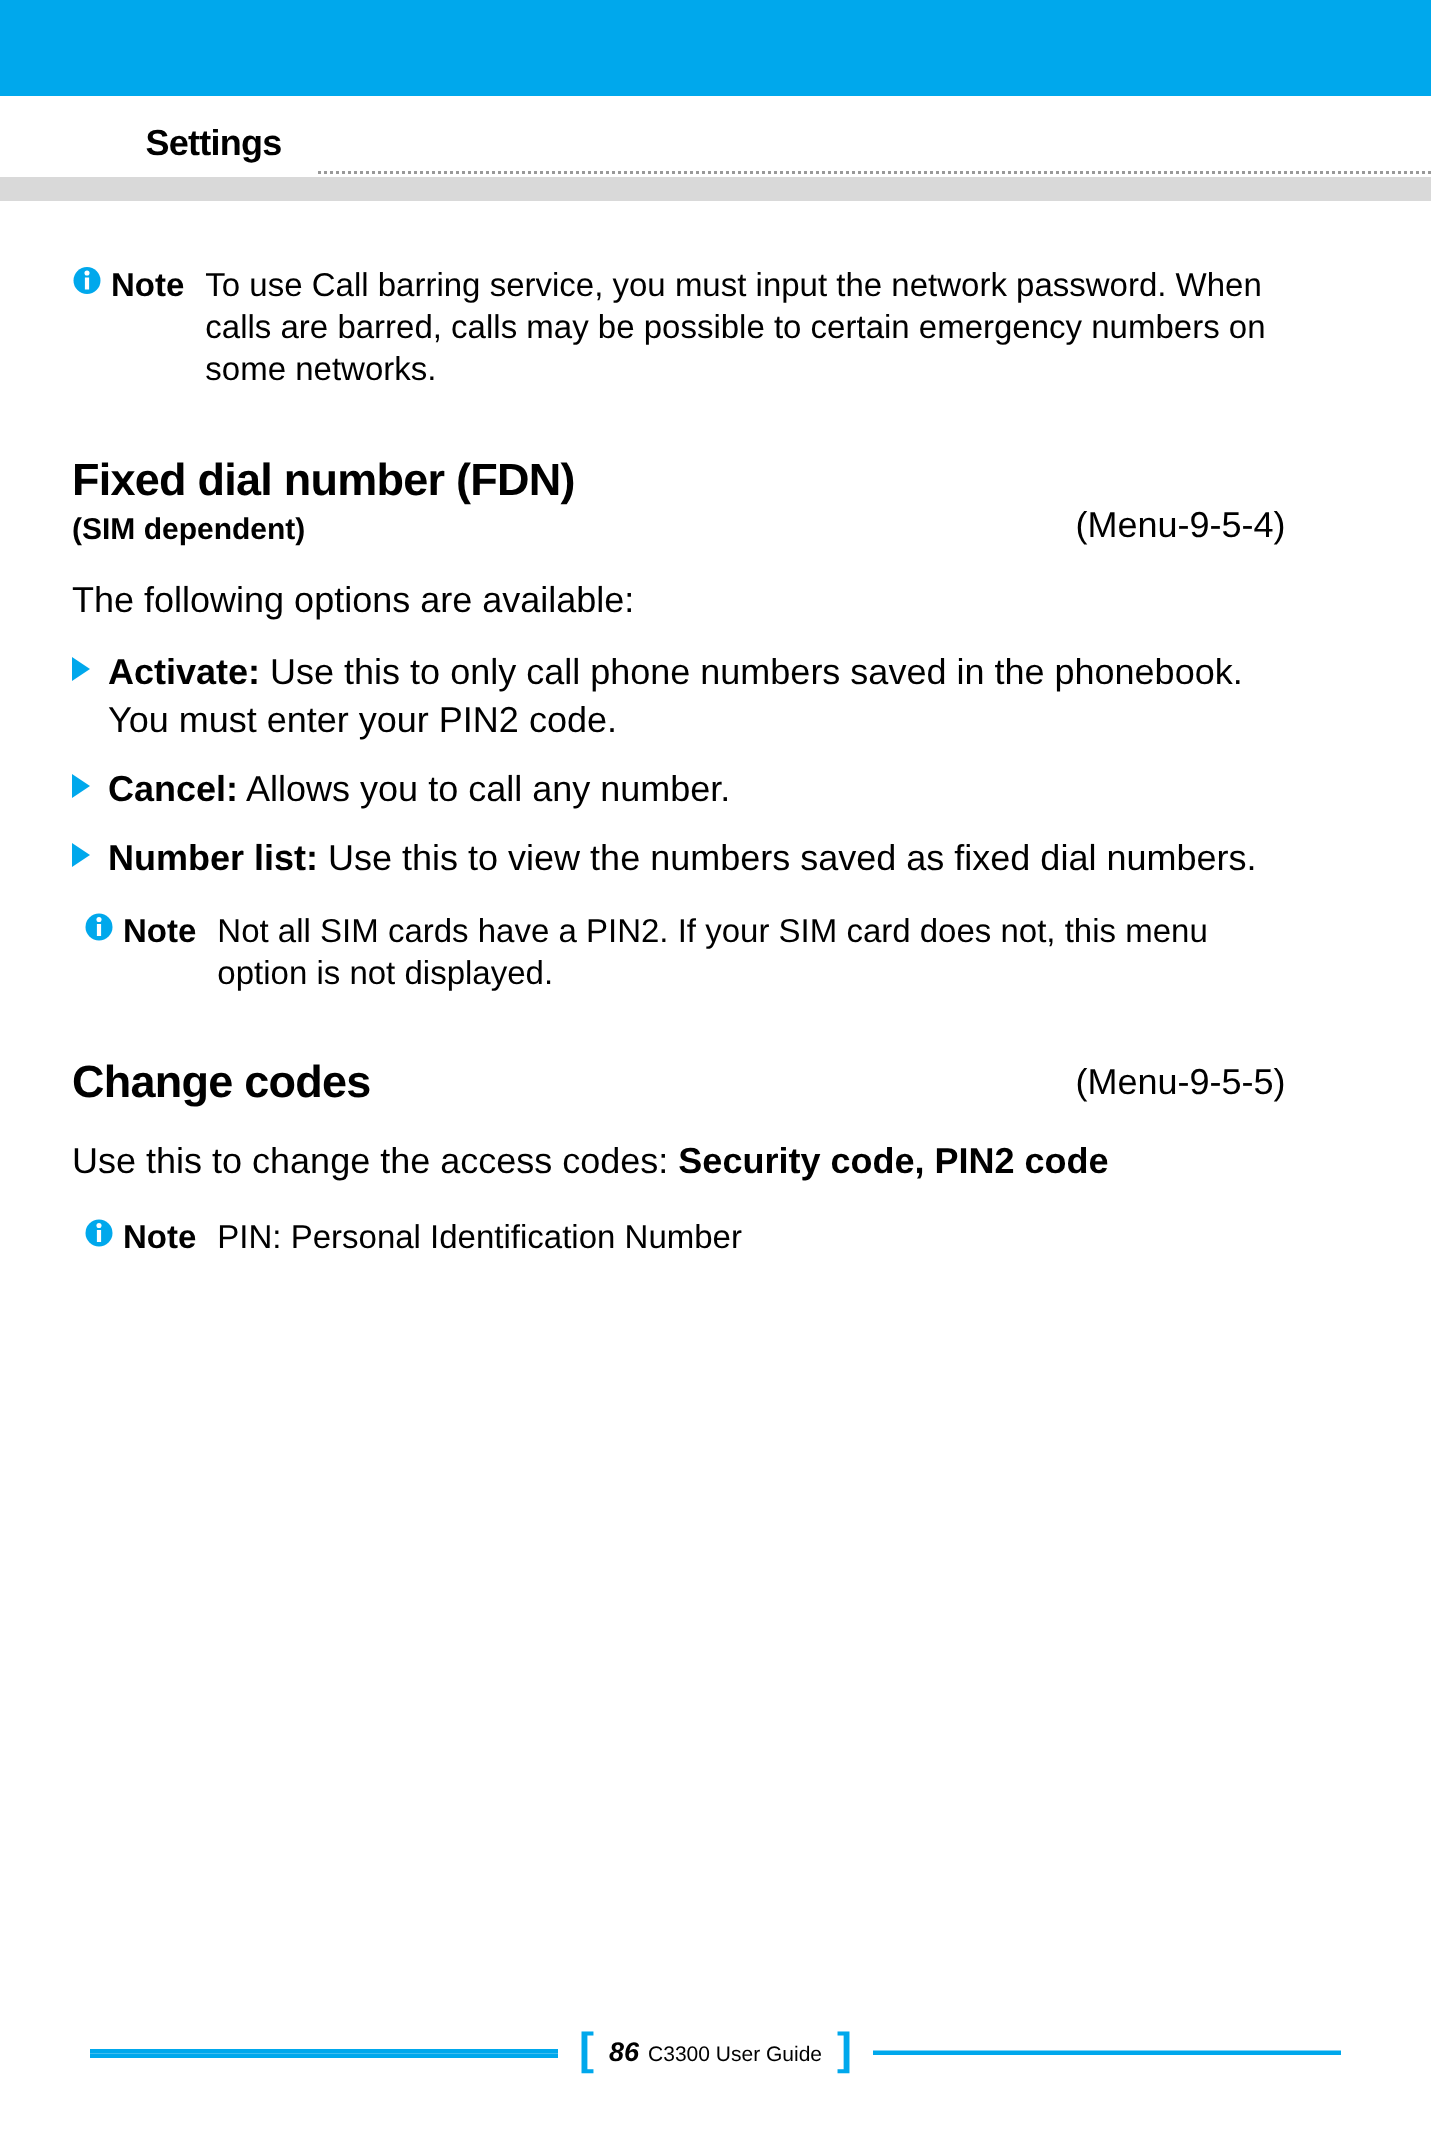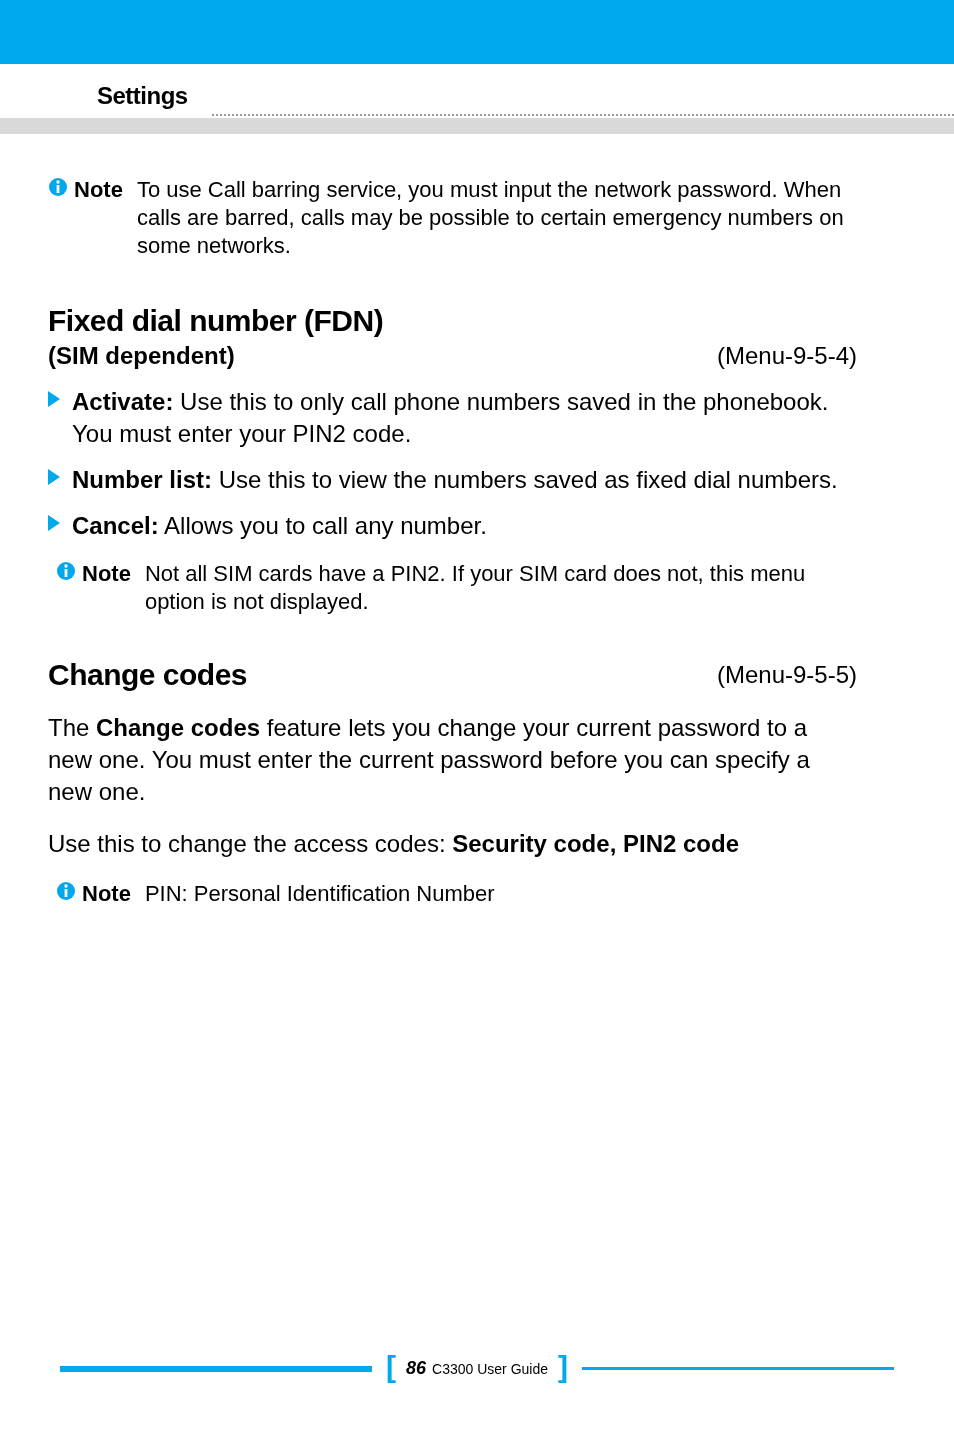--- a/index.html
+++ b/index.html
@@ -13,21 +13,21 @@
   .header-title { z-index: 2; }
   .sub-bar { width: 100%; height: 16px; background: #d9d9d9; margin-top: 0; }
   .content { padding: 0 97px 0 48px; }
   .note-block { display: flex; margin-top: 42px; }
   .note-icon { flex: 0 0 auto; margin-right: 6px; margin-top: 1px; }
   .note-label { font-weight: bold; font-size: 22px; margin-right: 14px; flex: 0 0 auto; line-height: 28px; }
   .note-text { font-size: 22px; line-height: 28px; flex: 1 1 auto; }
   .section-heading-row { margin-top: 44px; display: flex; justify-content: space-between; align-items: flex-end; }
   .section-heading-left { }
   .h2 { font-weight: bold; font-size: 30px; letter-spacing: -0.5px; }
-  .h3 { font-weight: bold; font-size: 24px; margin-top: 4px; }
+  .h3 { font-weight: bold; font-size: 20px; margin-top: 4px; }
   .menu-ref { font-size: 24px; text-align: center; }
   .body-para { font-size: 24px; line-height: 32px; margin-top: 20px; }
   .bullet-list { margin-top: 16px; }
   .bullet-item { display: flex; align-items: flex-start; margin-top: 14px; }
   .bullet-arrow { flex: 0 0 auto; margin-right: 10px; margin-top: 5px; }
   .bullet-text { font-size: 24px; line-height: 32px; flex: 1 1 auto; }
   .bullet-text b { font-weight: bold; }
   .note-block.inset { margin-top: 18px; margin-left: 8px; }
   .section-heading-row.single { margin-top: 42px; align-items: center; }
   .footer { position: absolute; bottom: 54px; left: 0; width: 100%; }
@@ -66,68 +66,66 @@
     </div>
 
     <div class="section-heading-row">
       <div class="section-heading-left">
         <div class="h2">Fixed dial number (FDN)</div>
         <div class="h3">(SIM dependent)</div>
       </div>
       <div class="menu-ref">(Menu-9-5-4)</div>
     </div>
 
+    <div class="body-para">The following options are available:</div>
 
     <div class="bullet-list">
       <div class="bullet-item">
         <span class="bullet-arrow">
           <svg width="14" height="16" viewBox="0 0 14 16">
               <polygon points="0,0 12,8 0,16" fill="#00a8ec"></polygon>
             </svg>
         </span>
         <span class="bullet-text"><b>Activate:</b><span> Use this to only call phone numbers saved in the phonebook. You must enter your PIN2 code.</span></span>
       </div>
       <div class="bullet-item">
         <span class="bullet-arrow">
           <svg width="14" height="16" viewBox="0 0 14 16">
               <polygon points="0,0 12,8 0,16" fill="#00a8ec"></polygon>
             </svg>
         </span>
-        <span class="bullet-text"><b>Number list:</b><span> Use this to view the numbers saved as fixed dial numbers.</span></span>
+        <span class="bullet-text"><b>Cancel:</b><span> Allows you to call any number.</span></span>
       </div>
       <div class="bullet-item">
         <span class="bullet-arrow">
           <svg width="14" height="16" viewBox="0 0 14 16">
               <polygon points="0,0 12,8 0,16" fill="#00a8ec"></polygon>
             </svg>
         </span>
-        <span class="bullet-text"><b>Cancel:</b><span> Allows you to call any number.</span></span>
+        <span class="bullet-text"><b>Number list:</b><span> Use this to view the numbers saved as fixed dial numbers.</span></span>
       </div>
     </div>
 
     <div class="note-block inset">
       <span class="note-icon">
         <svg width="20" height="20" viewBox="0 0 20 20">
             <circle cx="10" cy="10" r="9" fill="#00a8ec"></circle>
             <rect x="8.6" y="8" width="2.8" height="8" fill="#fff"></rect>
             <circle cx="10" cy="5" r="1.7" fill="#fff"></circle>
           </svg>
       </span>
       <span class="note-label">Note</span>
       <span class="note-text">Not all SIM cards have a PIN2. If your SIM card does not, this menu option is not displayed.</span>
     </div>
 
     <div class="section-heading-row single">
       <div class="h2">Change codes</div>
       <div class="menu-ref">(Menu-9-5-5)</div>
     </div>
 
-    <div class="body-para">
-      <span>The </span><b>Change codes</b><span> feature lets you change your current password to a new one. You must enter the current password before you can specify a new one.</span>
-    </div>
 
     <div class="body-para">
       <span>Use this to change the access codes: </span><b>Security code, PIN2 code</b>
     </div>
 
     <div class="note-block inset" style="margin-top:20px;">
       <span class="note-icon">
         <svg width="20" height="20" viewBox="0 0 20 20">
             <circle cx="10" cy="10" r="9" fill="#00a8ec"></circle>
             <rect x="8.6" y="8" width="2.8" height="8" fill="#fff"></rect>

